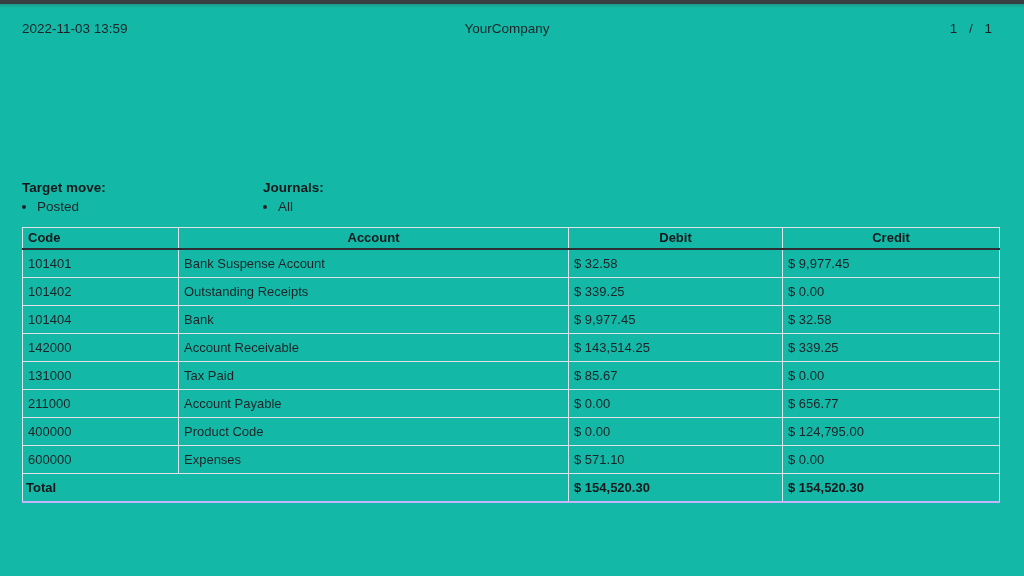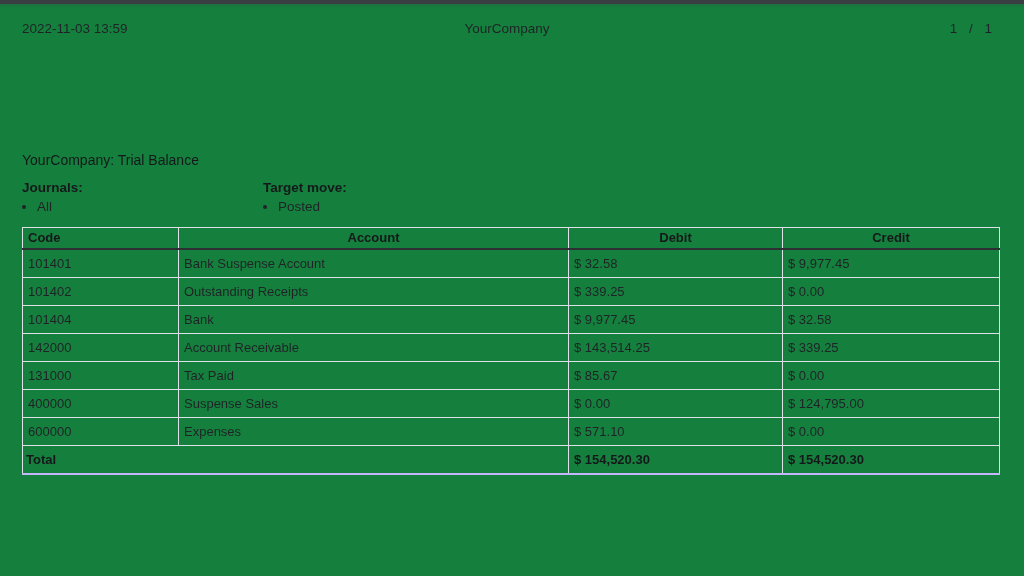--- a/index.html
+++ b/index.html
@@ -9,21 +9,21 @@
     width: 1024px;
     height: 576px;
     overflow: hidden;
     font-family: "Liberation Sans", "DejaVu Sans", sans-serif;
     color: #1f2327;
   }
   .page {
     position: relative;
     width: 1024px;
     height: 576px;
-    background: #15803d;
+    background: #14b8a6;
     text-decoration: underline;
   }
   .top-bar {
     position: absolute;
     top: 0; left: 0; right: 0;
     height: 4px;
     background: #3a3d41;
   }
   .top-bar::after {
     content: "";
@@ -125,33 +125,32 @@
 
 <div class="page">
   <div class="top-bar"></div>
 
   <div class="doc-header">
     <span class="left">2022-11-03 13:59</span>
     <span class="center">YourCompany</span>
     <span class="right">1 / 1</span>
   </div>
 
-  <div class="report-title">YourCompany: Trial Balance</div>
 
   <div class="filters">
+    <div class="filter-block">
+      <div class="filter-label">Target move:</div>
+      <ul class="filter-values">
+        <li>Posted</li>
+      </ul>
+    </div>
     <div class="filter-block">
       <div class="filter-label">Journals:</div>
       <ul class="filter-values">
         <li>All</li>
-      </ul>
-    </div>
-    <div class="filter-block">
-      <div class="filter-label">Target move:</div>
-      <ul class="filter-values">
-        <li>Posted</li>
       </ul>
     </div>
   </div>
 
   <table class="report-table">
     <colgroup>
       <col style="width:156px">
       <col style="width:390px">
       <col style="width:214px">
       <col style="width:217px">
@@ -189,22 +188,28 @@
           <td class="col-debit">$ 143,514.25</td>
           <td class="col-credit">$ 339.25</td>
         </tr>
         <tr>
           <td class="col-code">131000</td>
           <td class="col-account">Tax Paid</td>
           <td class="col-debit">$ 85.67</td>
           <td class="col-credit">$ 0.00</td>
         </tr>
         <tr>
+          <td class="col-code">211000</td>
+          <td class="col-account">Account Payable</td>
+          <td class="col-debit">$ 0.00</td>
+          <td class="col-credit">$ 656.77</td>
+        </tr>
+        <tr>
           <td class="col-code">400000</td>
-          <td class="col-account">Suspense Sales</td>
+          <td class="col-account">Product Code</td>
           <td class="col-debit">$ 0.00</td>
           <td class="col-credit">$ 124,795.00</td>
         </tr>
         <tr>
           <td class="col-code">600000</td>
           <td class="col-account">Expenses</td>
           <td class="col-debit">$ 571.10</td>
           <td class="col-credit">$ 0.00</td>
         </tr>
       </tbody>

